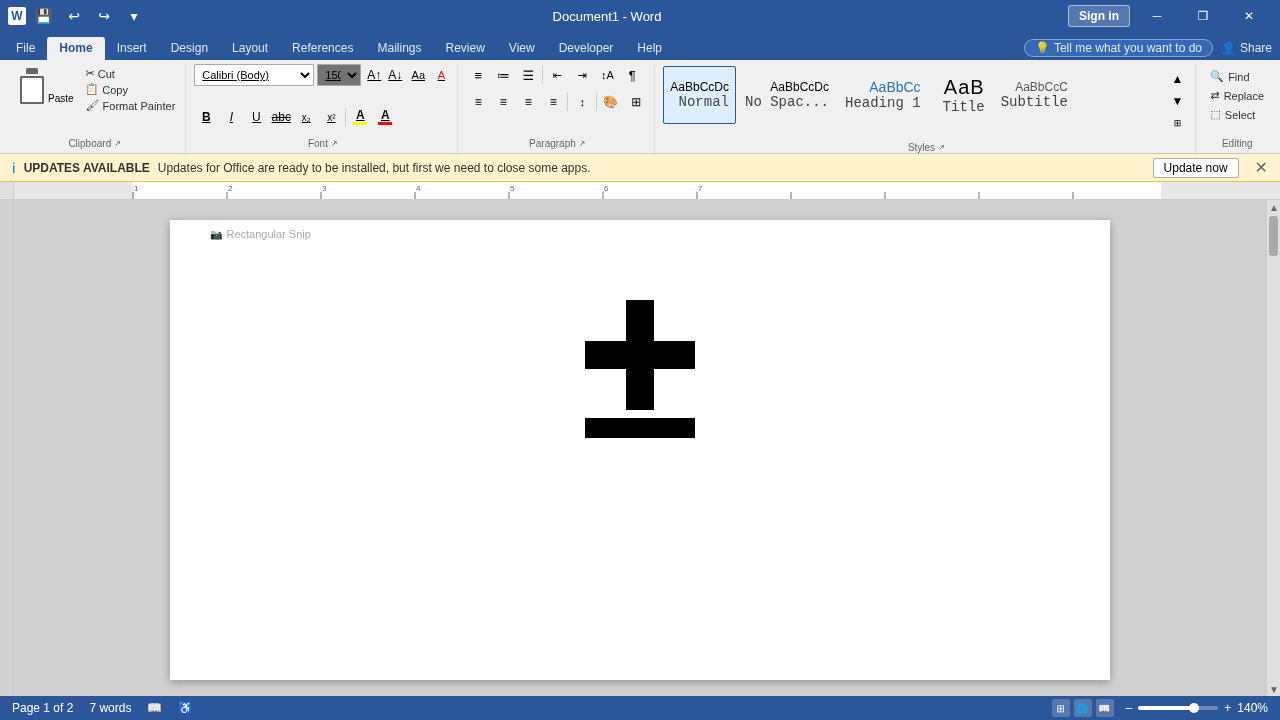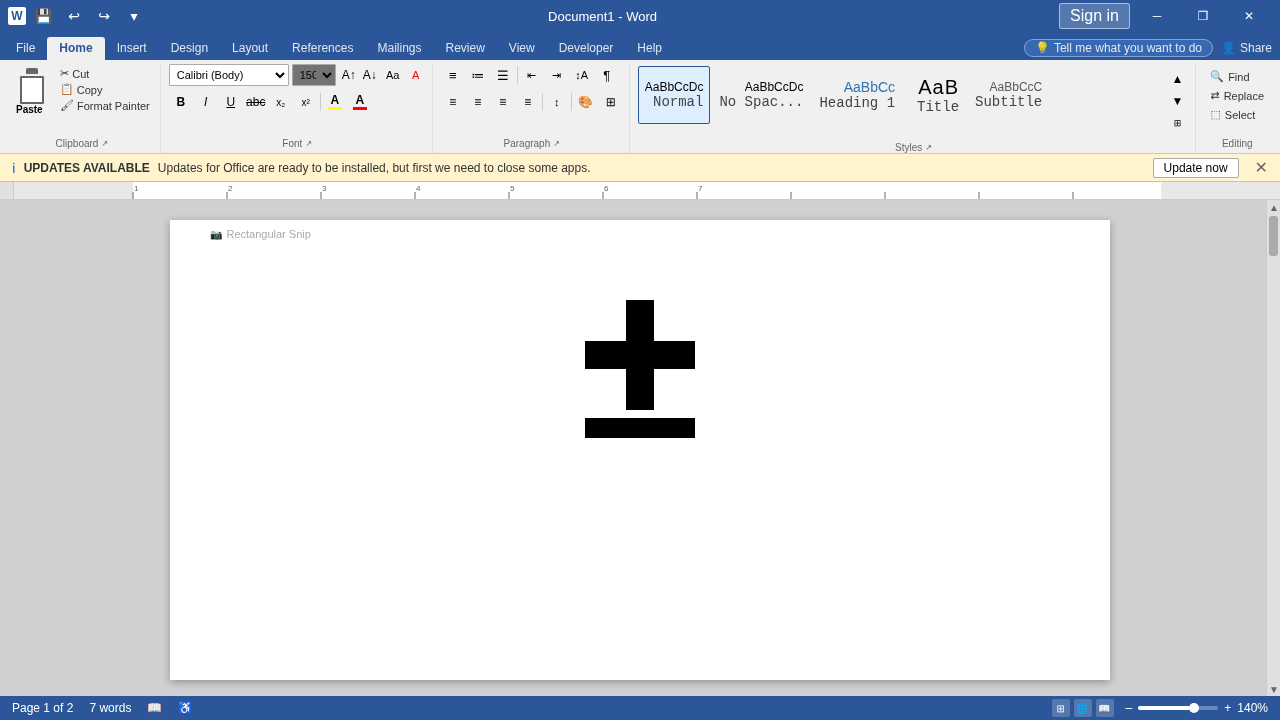--- a/index.html
+++ b/index.html
@@ -18,21 +18,21 @@
     .title-bar-left { display: flex; align-items: center; gap: 6px; }
     .title-bar-center { flex: 1; text-align: center; font-size: 13px; }
     .title-bar-right { display: flex; align-items: center; gap: 4px; }
     .title-icon { width: 18px; height: 18px; background: #fff; border-radius: 2px; display: flex; align-items: center; justify-content: center; }
     .title-icon span { color: #2b579a; font-weight: bold; font-size: 12px; }
     .undo-btn, .redo-btn, .save-btn, .customize-btn {
       width: 24px; height: 24px; background: transparent; border: none; color: white; font-size: 14px; cursor: pointer; display: flex; align-items: center; justify-content: center; border-radius: 2px;
     }
     .sign-in-btn {
       background: rgba(255,255,255,0.2); border: 1px solid rgba(255,255,255,0.5); color: white;
-      padding: 3px 10px; border-radius: 3px; font-size: 16px; cursor: pointer;
+      padding: 3px 10px; border-radius: 3px; font-size: 12px; cursor: pointer; font-weight: bold;
     }
     .window-controls { display: flex; gap: 0; }
     .win-btn {
       width: 46px; height: 32px; background: transparent; border: none; color: white; font-size: 12px; cursor: pointer; display: flex; align-items: center; justify-content: center;
     }
 
     
     .ribbon-tabs {
       height: 28px;
       background: #2b579a;
@@ -82,22 +82,22 @@
     .ribbon-group:last-child { border-right: none; }
     .ribbon-group-content { display: flex; align-items: flex-start; flex: 1; gap: 2px; }
     .ribbon-group-label {
       font-size: 10px; color: #666; text-align: center; padding-top: 2px; margin-top: auto; padding-bottom: 2px;
       display: flex; align-items: center; justify-content: center; gap: 3px;
     }
     .ribbon-group-label .expand-icon { font-size: 8px; cursor: pointer; color: #666; }
 
     
     .paste-area {
-      display: flex; flex-direction: column; align-items: flex-start; padding: 4px 6px; cursor: pointer;
-      border-radius: 3px; min-width: 44px; font-weight: bold;
+      display: flex; align-items: flex-end; padding: 4px 6px; cursor: pointer;
+      border-radius: 3px; min-width: 44px;
     }
     .paste-icon-large { width: 32px; height: 36px; position: relative; }
     .paste-icon-large .clipboard-body { width: 24px; height: 28px; background: white; border: 2px solid #666; border-radius: 1px; position: absolute; bottom: 0; left: 4px; }
     .paste-icon-large .clipboard-clip { width: 12px; height: 6px; background: #666; border-radius: 2px 2px 0 0; position: absolute; top: 0; left: 10px; }
     .small-btns { display: flex; flex-direction: column; gap: 1px; margin-top: 2px; }
     .small-ribbon-btn {
       font-size: 11px; color: #333; cursor: pointer; padding: 1px 4px; border-radius: 2px; white-space: nowrap;
       display: flex; align-items: center; gap: 3px;
     }
 
@@ -309,21 +309,21 @@
         </div>
       </div>
     </div>
     <div class="ribbon-group-label">
       <span>Clipboard</span>
       <span class="expand-icon">↗</span>
     </div>
   </div>
 
   <div class="ribbon-group">
-    <div class="ribbon-group-content" style="flex-direction:column; gap:3px;">
+    <div class="ribbon-group-content" style="flex-direction:column; gap:18px;text-decoration:underline;">
       <div class="font-row">
         <select class="font-select">
           <option>Calibri (Body)</option>
         </select>
         <select class="font-size-select">
           <option>150</option>
         </select>
         <div class="font-size-btns">
           <button class="font-size-btn">A↑</button>
           <button class="font-size-btn">A↓</button>

